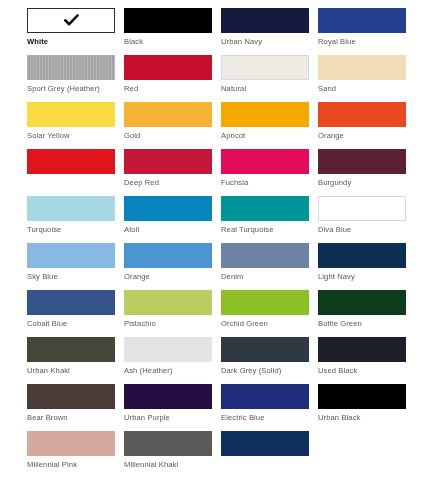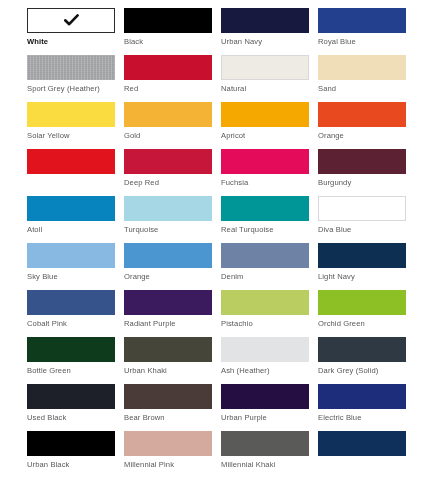--- a/index.html
+++ b/index.html
@@ -144,28 +144,28 @@
     </div>
     <div class="swatch-cell">
       <div class="swatch-chip" style="background-color: rgb(228, 11, 90);"></div>
       <span class="swatch-label">Fuchsia</span>
     </div>
     <div class="swatch-cell">
       <div class="swatch-chip" style="background-color: rgb(92, 34, 51);"></div>
       <span class="swatch-label">Burgundy</span>
     </div>
     <div class="swatch-cell">
+      <div class="swatch-chip" style="background-color: rgb(165, 215, 229);"></div>
+      <span class="swatch-label">Turquoise</span>
+    </div>
+    <div class="swatch-cell">
       <div class="swatch-chip" style="background-color: rgb(7, 132, 189);"></div>
       <span class="swatch-label">Atoll</span>
     </div>
     <div class="swatch-cell">
-      <div class="swatch-chip" style="background-color: rgb(165, 215, 229);"></div>
-      <span class="swatch-label">Turquoise</span>
-    </div>
-    <div class="swatch-cell">
       <div class="swatch-chip" style="background-color: rgb(0, 149, 151);"></div>
       <span class="swatch-label">Real Turquoise</span>
     </div>
     <div class="swatch-cell">
       <div class="swatch-chip faint" style="background-color: rgb(255, 255, 255);"></div>
       <span class="swatch-label">Diva Blue</span>
     </div>
     <div class="swatch-cell">
       <div class="swatch-chip" style="background-color: rgb(135, 185, 227);"></div>
       <span class="swatch-label">Sky Blue</span>
@@ -177,25 +177,21 @@
     <div class="swatch-cell">
       <div class="swatch-chip" style="background-color: rgb(109, 130, 164);"></div>
       <span class="swatch-label">Denim</span>
     </div>
     <div class="swatch-cell">
       <div class="swatch-chip" style="background-color: rgb(12, 47, 82);"></div>
       <span class="swatch-label">Light Navy</span>
     </div>
     <div class="swatch-cell">
       <div class="swatch-chip" style="background-color: rgb(54, 83, 140);"></div>
-      <span class="swatch-label">Cobalt Pink</span>
-    </div>
-    <div class="swatch-cell">
-      <div class="swatch-chip" style="background-color: rgb(59, 26, 94);"></div>
-      <span class="swatch-label">Radiant Purple</span>
+      <span class="swatch-label">Cobalt Blue</span>
     </div>
     <div class="swatch-cell">
       <div class="swatch-chip" style="background-color: rgb(185, 205, 97);"></div>
       <span class="swatch-label">Pistachio</span>
     </div>
     <div class="swatch-cell">
       <div class="swatch-chip" style="background-color: rgb(140, 192, 36);"></div>
       <span class="swatch-label">Orchid Green</span>
     </div>
     <div class="swatch-cell">

